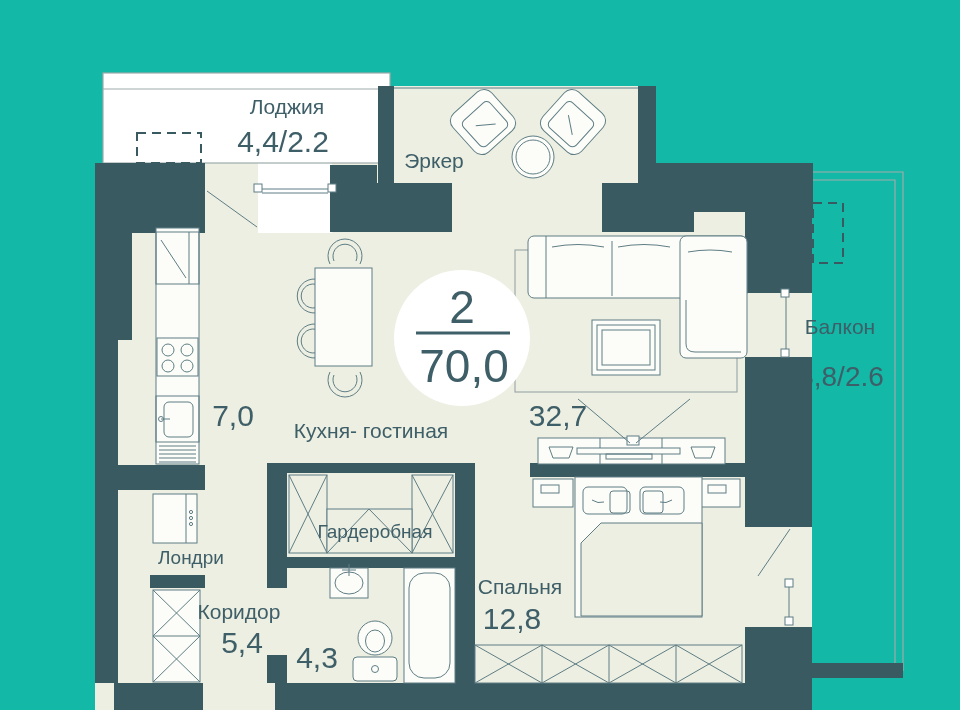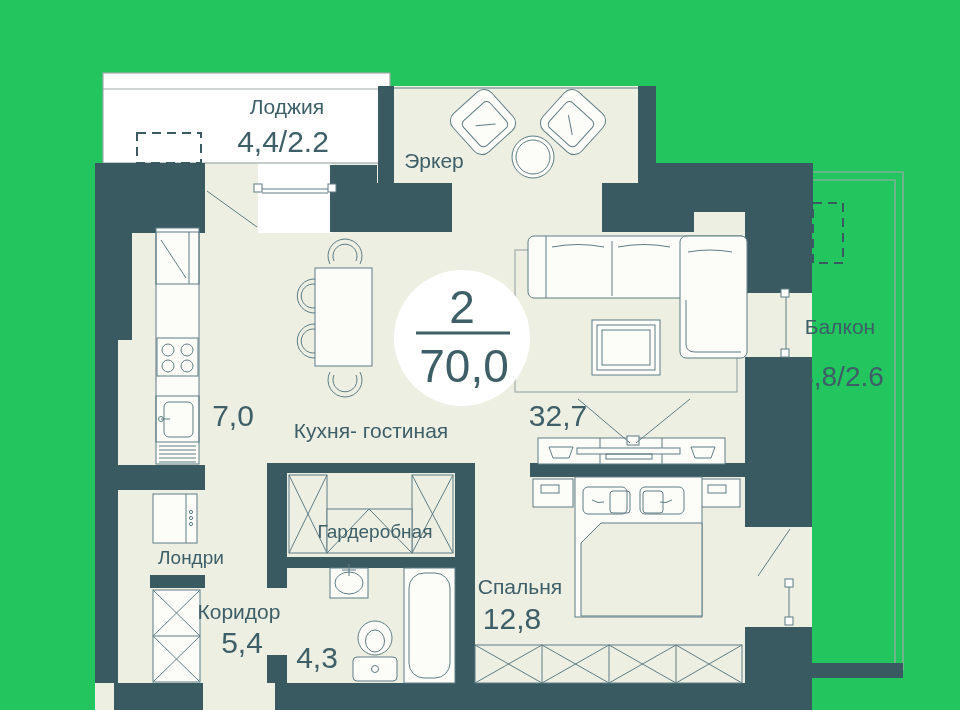--- a/index.html
+++ b/index.html
@@ -1,16 +1,16 @@
 <!DOCTYPE html>
 <html><head>
 <meta charset="utf-8">
 <style>
   html,body{margin:0;padding:0;background:#ffffff;}
-  .stage{position:relative;width:960px;height:710px;background:#22c55e;overflow:hidden;
+  .stage{position:relative;width:960px;height:710px;background:#14b8a6;overflow:hidden;
          font-family:"Liberation Sans",sans-serif;}
   svg{display:block;}
   .wall{fill:#3a5a61;stroke:none;}
   .floor{fill:#ecefe1;stroke:none;}
   .ln{fill:none;stroke:#5f7d85;stroke-width:1;}
   .lnw{fill:#fcfdf8;stroke:#5f7d85;stroke-width:1;}
   .lnf{fill:#ecefe1;stroke:#5f7d85;stroke-width:1;}
   .thin{fill:none;stroke:#9fabaa;stroke-width:1.2;}
   .thinw{fill:#ffffff;stroke:#9fabaa;stroke-width:1.2;}
   .dash{fill:none;stroke:#3a5a61;stroke-width:2;stroke-dasharray:9 6;}

